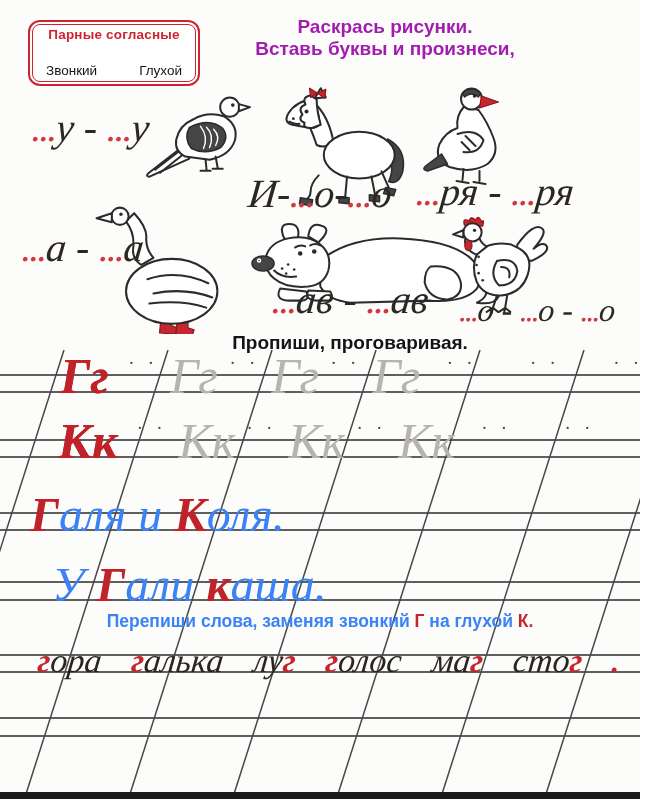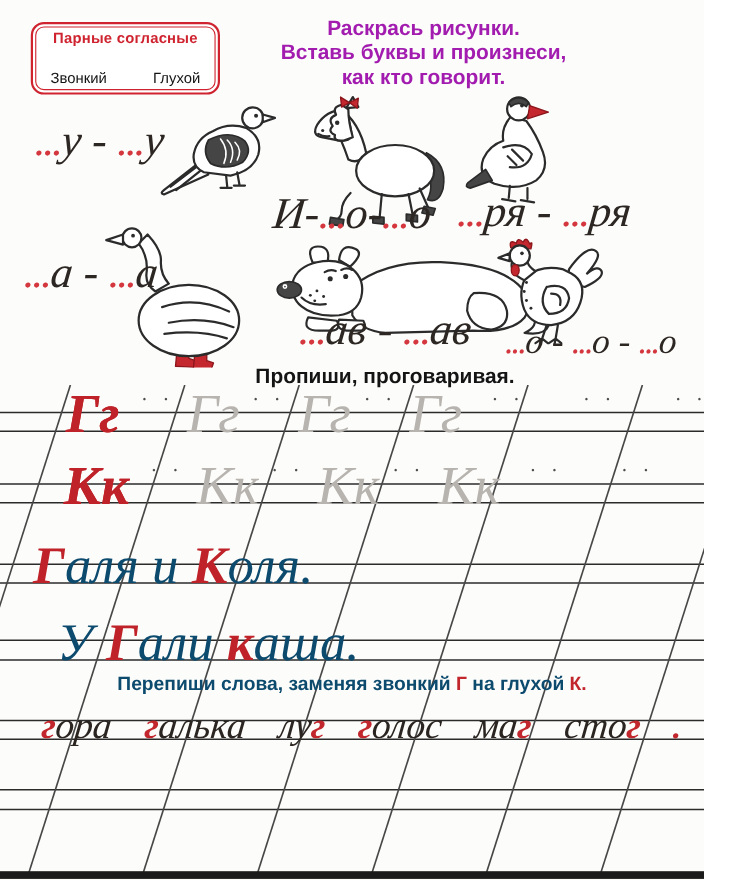--- a/index.html
+++ b/index.html
@@ -16,21 +16,21 @@
   .badge-letters{color:#cf2430; font-weight:bold; font-size:28px; line-height:20px; text-align:center;}
   .badge-row{display:flex; justify-content:space-between; padding:0 13px; font-size:13.5px; font-weight:normal; color:#141414;}
   
   .h1{position:absolute; left:180px; top:16px; width:410px; text-align:center;
     font-size:19px; font-weight:bold; color:#a21caf; line-height:22px;}
   .h2{position:absolute; left:60px; right:0; top:320px; text-align:center;
     font-size:19px; font-weight:bold; color:#141414;margin-top:12px;}
   .h3{position:absolute; left:0; right:0; top:611px; text-align:center;
     font-size:17.5px; font-weight:bold; color:#141414;}
   .seg-red{color:#c1272d;}
-  .seg-ink{color:#0c4a6e;}
+  .seg-ink{color:#3b82f6;}
   
   .animal{position:absolute;}
   .animal svg{display:block; width:100%; height:100%;}
   .ln{fill:none; stroke:#2b2b2b; stroke-width:2; stroke-linecap:round; stroke-linejoin:round;}
   .fw{fill:#ffffff; stroke:#2b2b2b; stroke-width:2; stroke-linejoin:round;}
   .fd{fill:#454545; stroke:#2b2b2b; stroke-width:1.5; stroke-linejoin:round;}
   .fr{fill:#c5272e; stroke:#8c161c; stroke-width:1.2; stroke-linejoin:round;}
   .dot{fill:#2b2b2b; stroke:none;}
   .wl{fill:none; stroke:#fff; stroke-width:1.4; stroke-linecap:round;}
   
@@ -69,21 +69,20 @@
       <div class="badge-row">
         <span>Звонкий</span>
         <span>Глухой</span>
       </div>
     </div>
   </div>
 
   <div class="h1">
     <div>Раскрась рисунки.</div>
     <div>Вставь буквы и произнеси,</div>
-    <div>как кто говорит.</div>
   </div>
 
   <div class="animal" style="left:142px; top:92px; width:118px; height:106px;">
     <svg viewBox="0 0 115 105">
       <path class="fw" d="M42 52 L6 80 Q2 83 6 84 L46 66 Z"></path>
       <path class="ln" d="M38 57 L12 77 M41 61 L17 80"></path>
       <path class="fw" d="M80 24 Q95 33 91 48 Q86 63 66 67 L42 64 Q31 59 33 47 Q36 33 50 27 Q64 19 80 24 Z"></path>
       <path class="fd" d="M46 35 Q66 25 79 36 Q86 45 77 55 Q62 63 48 56 Q40 46 46 35 Z"></path>
       <path class="wl" d="M70 37 Q77 44 72 53 M63 35 Q71 43 66 55 M57 34 Q65 44 60 56"></path>
       <circle class="fw" cx="86" cy="15" r="9.5"></circle>

